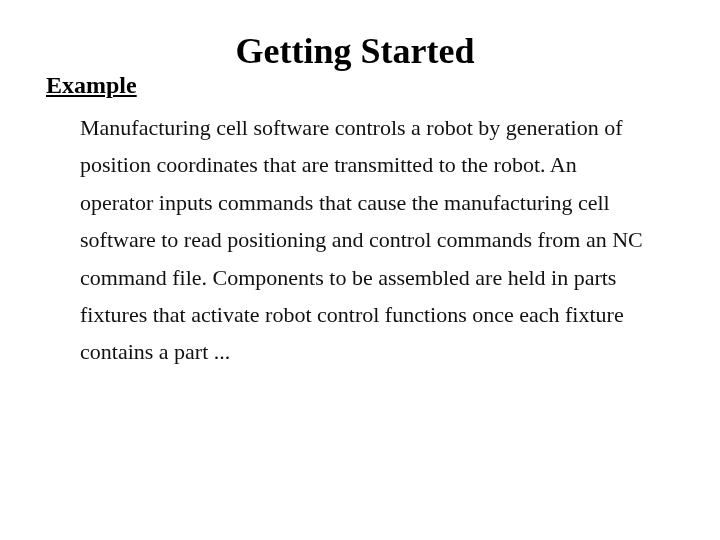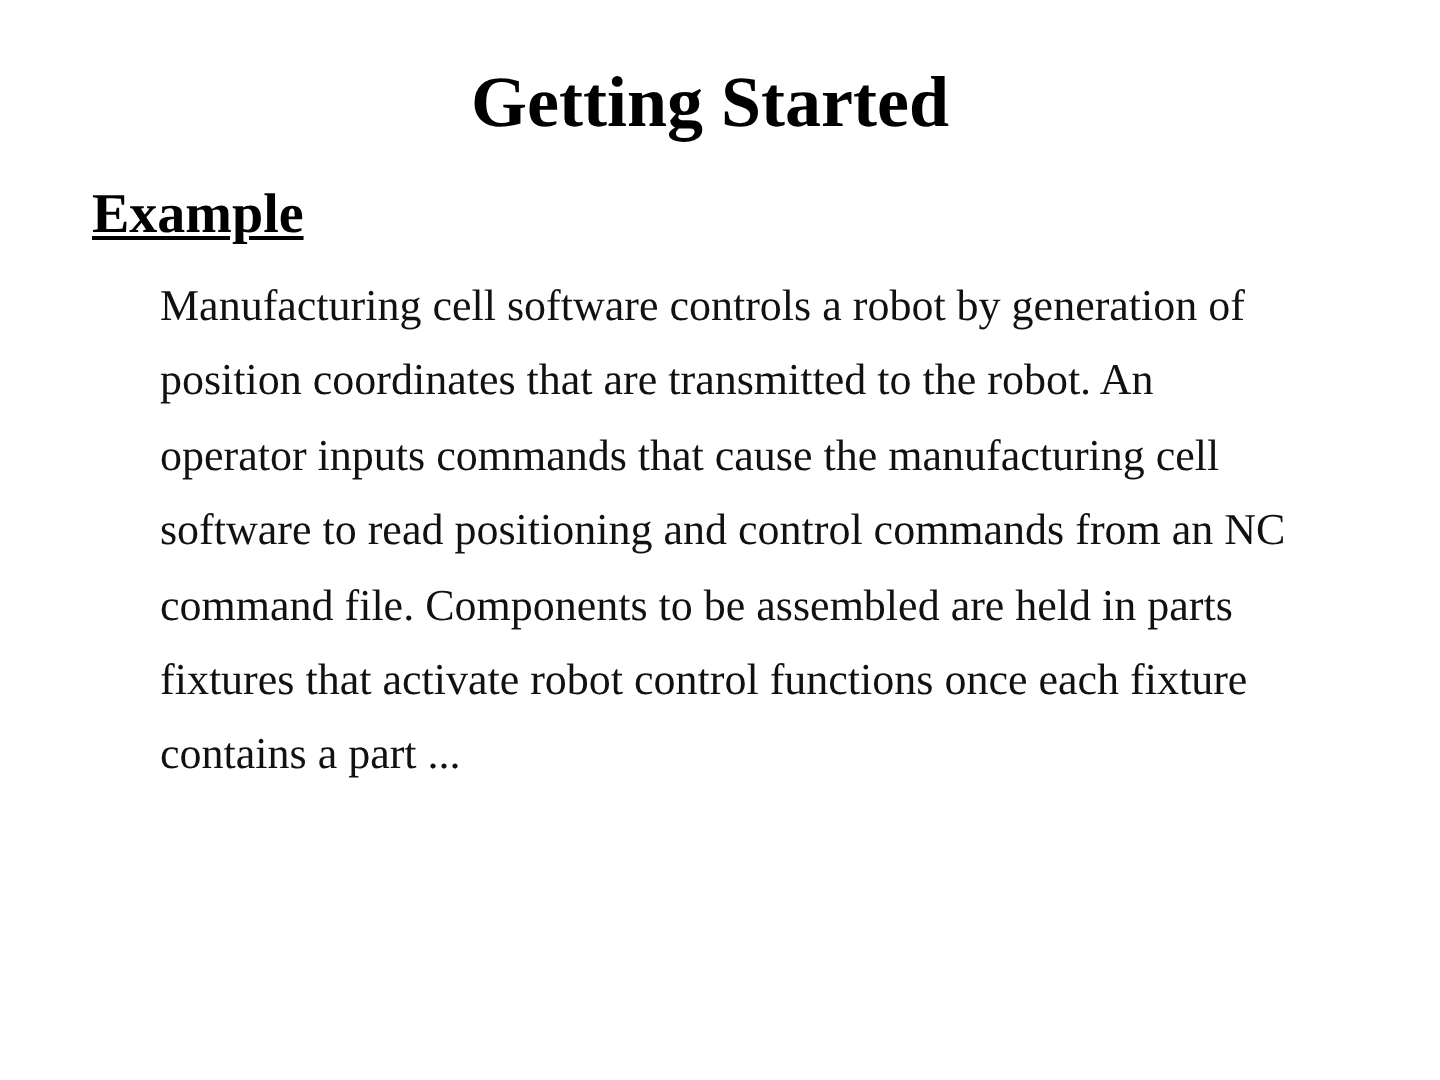--- a/index.html
+++ b/index.html
@@ -14,26 +14,25 @@
       font-family: "Times New Roman", Times, serif;
       padding: 30px 50px 30px 40px;
       color: #000000;
     }
     .title {
       font-size: 36px;
       font-weight: bold;
       text-align: center;
     }
     .section-heading {
-      font-size: 28px;
+      font-size: 24px;
       font-weight: bold;
       text-decoration: underline;
       margin-left: 6px;
       margin-bottom: 10px;
-      margin-top: 20px;
     }
     .body-text {
       font-size: 22px;
       line-height: 1.7;
       margin-left: 40px;
       margin-right: 22px;
       color: #111111;
     }
   </style>
 </head>

